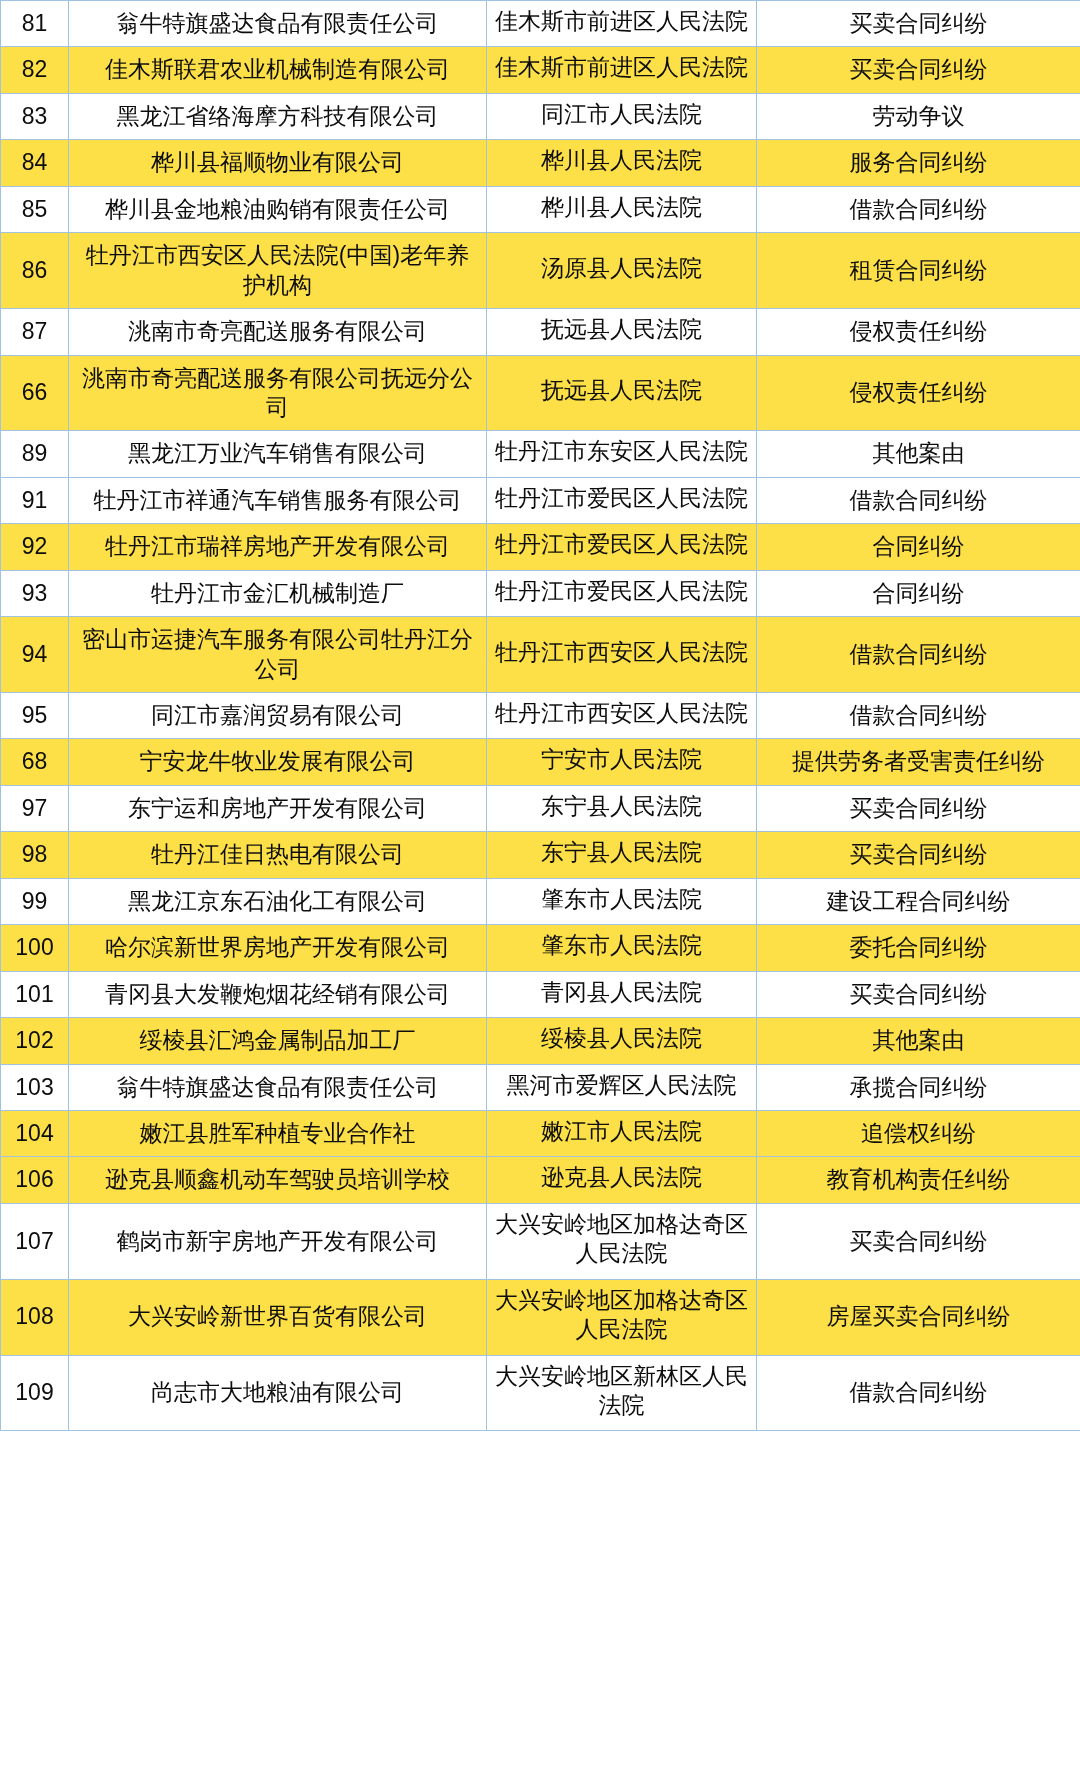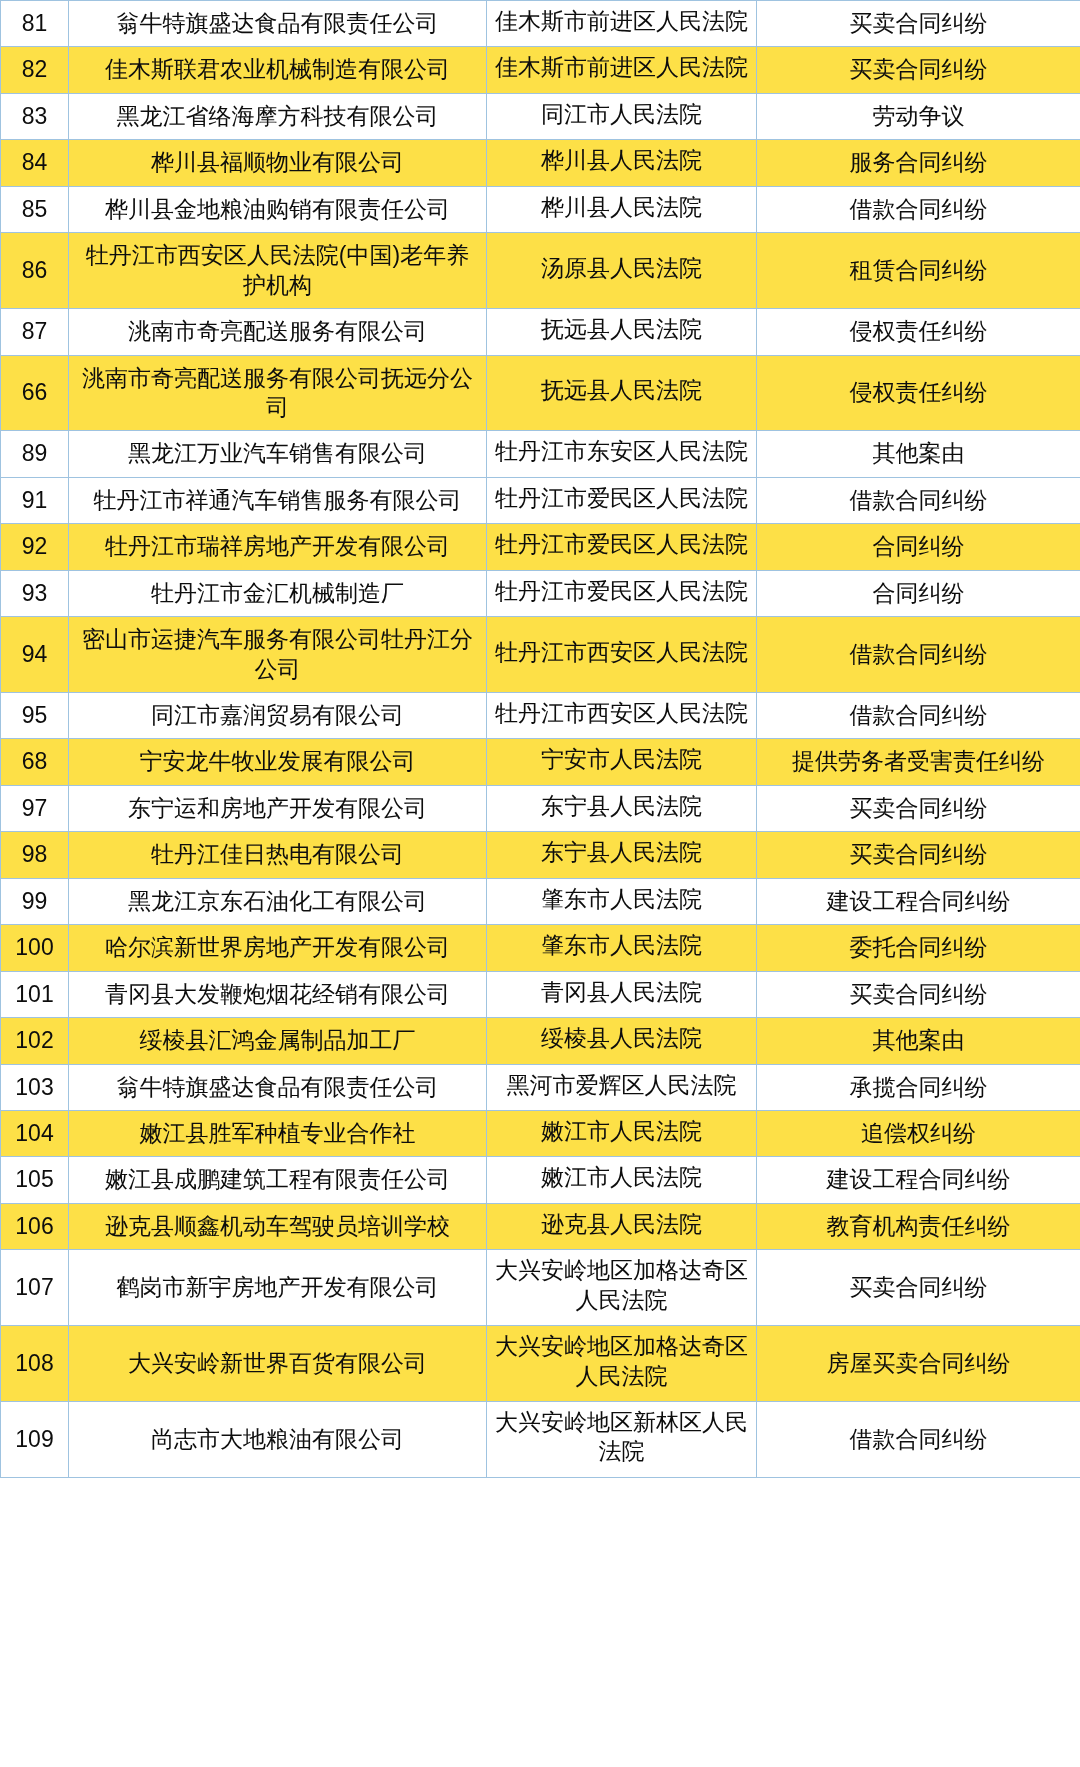--- a/index.html
+++ b/index.html
@@ -203,26 +203,20 @@
           <td class="name">翁牛特旗盛达食品有限责任公司</td>
           <td class="court">黑河市爱辉区人民法院</td>
           <td class="cause">承揽合同纠纷</td>
         </tr>
         <tr class="row-even">
           <td class="idx">104</td>
           <td class="name">嫩江县胜军种植专业合作社</td>
           <td class="court">嫩江市人民法院</td>
           <td class="cause">追偿权纠纷</td>
         </tr>
-        <tr class="row-odd">
-          <td class="idx">105</td>
-          <td class="name">嫩江县成鹏建筑工程有限责任公司</td>
-          <td class="court">嫩江市人民法院</td>
-          <td class="cause">建设工程合同纠纷</td>
-        </tr>
         <tr class="row-even">
           <td class="idx">106</td>
           <td class="name">逊克县顺鑫机动车驾驶员培训学校</td>
           <td class="court">逊克县人民法院</td>
           <td class="cause">教育机构责任纠纷</td>
         </tr>
         <tr class="row-odd">
           <td class="idx">107</td>
           <td class="name">鹤岗市新宇房地产开发有限公司</td>
           <td class="court">大兴安岭地区加格达奇区人民法院</td>

